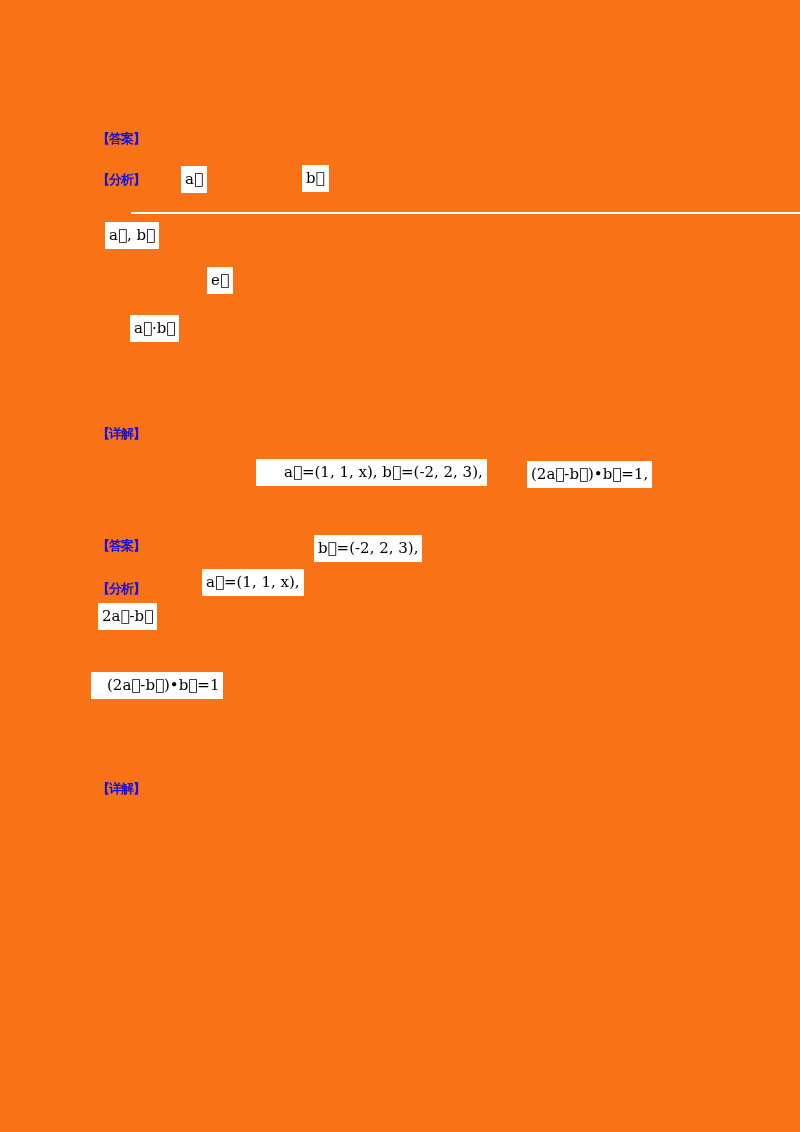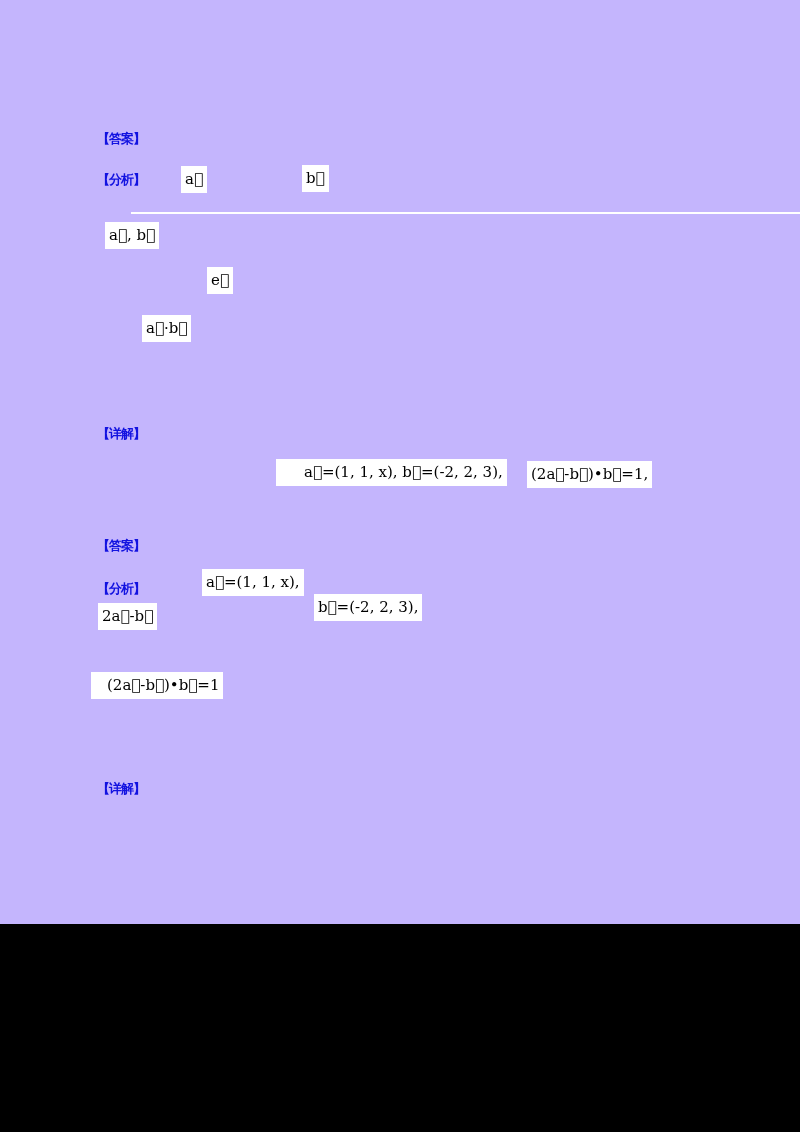--- a/index.html
+++ b/index.html
@@ -3,22 +3,22 @@
 <meta charset="utf-8">
 <style>
   html, body {
     margin: 0;
     padding: 0;
     background: #000;
   }
   .page {
     position: relative;
     width: 800px;
-    height: 924px;
-    background: #c4b5fd;
+    height: 1132px;
+    background: #f97316;
     overflow: hidden;
     font-family: "DejaVu Serif", serif;
   }
   .blabel {
     position: absolute;
     color: #1212e0;
     font-family: "Liberation Sans", sans-serif;
     font-weight: bold;
     font-size: 13px;
     line-height: 16px;
@@ -61,27 +61,27 @@
   <div class="hline" style="left:131px; top:212px; width:669px;"></div>
 
   <div class="fbox" style="left:181px; top:166px;">a⃗</div>
 
   <div class="fbox" style="left:302px; top:165px;">b⃗</div>
 
   <div class="fbox" style="left:105px; top:222px;">a⃗, b⃗</div>
 
   <div class="fbox" style="left:207px; top:267px;">e⃗</div>
 
-  <div class="fbox" style="left:142px; top:315px;">a⃗·b⃗</div>
+  <div class="fbox" style="left:130px; top:315px;">a⃗·b⃗</div>
 
-  <div class="fbox" style="left:276px; top:459px;padding-left:28px;">a⃗=(1, 1, x), b⃗=(-2, 2, 3),</div>
+  <div class="fbox" style="left:256px; top:459px;padding-left:28px;">a⃗=(1, 1, x), b⃗=(-2, 2, 3),</div>
 
   <div class="fbox" style="left:527px; top:461px;">(2a⃗-b⃗)•b⃗=1,</div>
 
   <div class="fbox" style="left:202px; top:569px;">a⃗=(1, 1, x),</div>
 
-  <div class="fbox" style="left:314px; top:594px;">b⃗=(-2, 2, 3),</div>
+  <div class="fbox" style="left:314px; top:535px;">b⃗=(-2, 2, 3),</div>
 
   <div class="fbox" style="left:98px; top:603px;">2a⃗-b⃗</div>
 
   <div class="fbox" style="left:91px; top:672px;padding-left:16px;">(2a⃗-b⃗)•b⃗=1</div>
 
 </div>
 
 </body></html>

